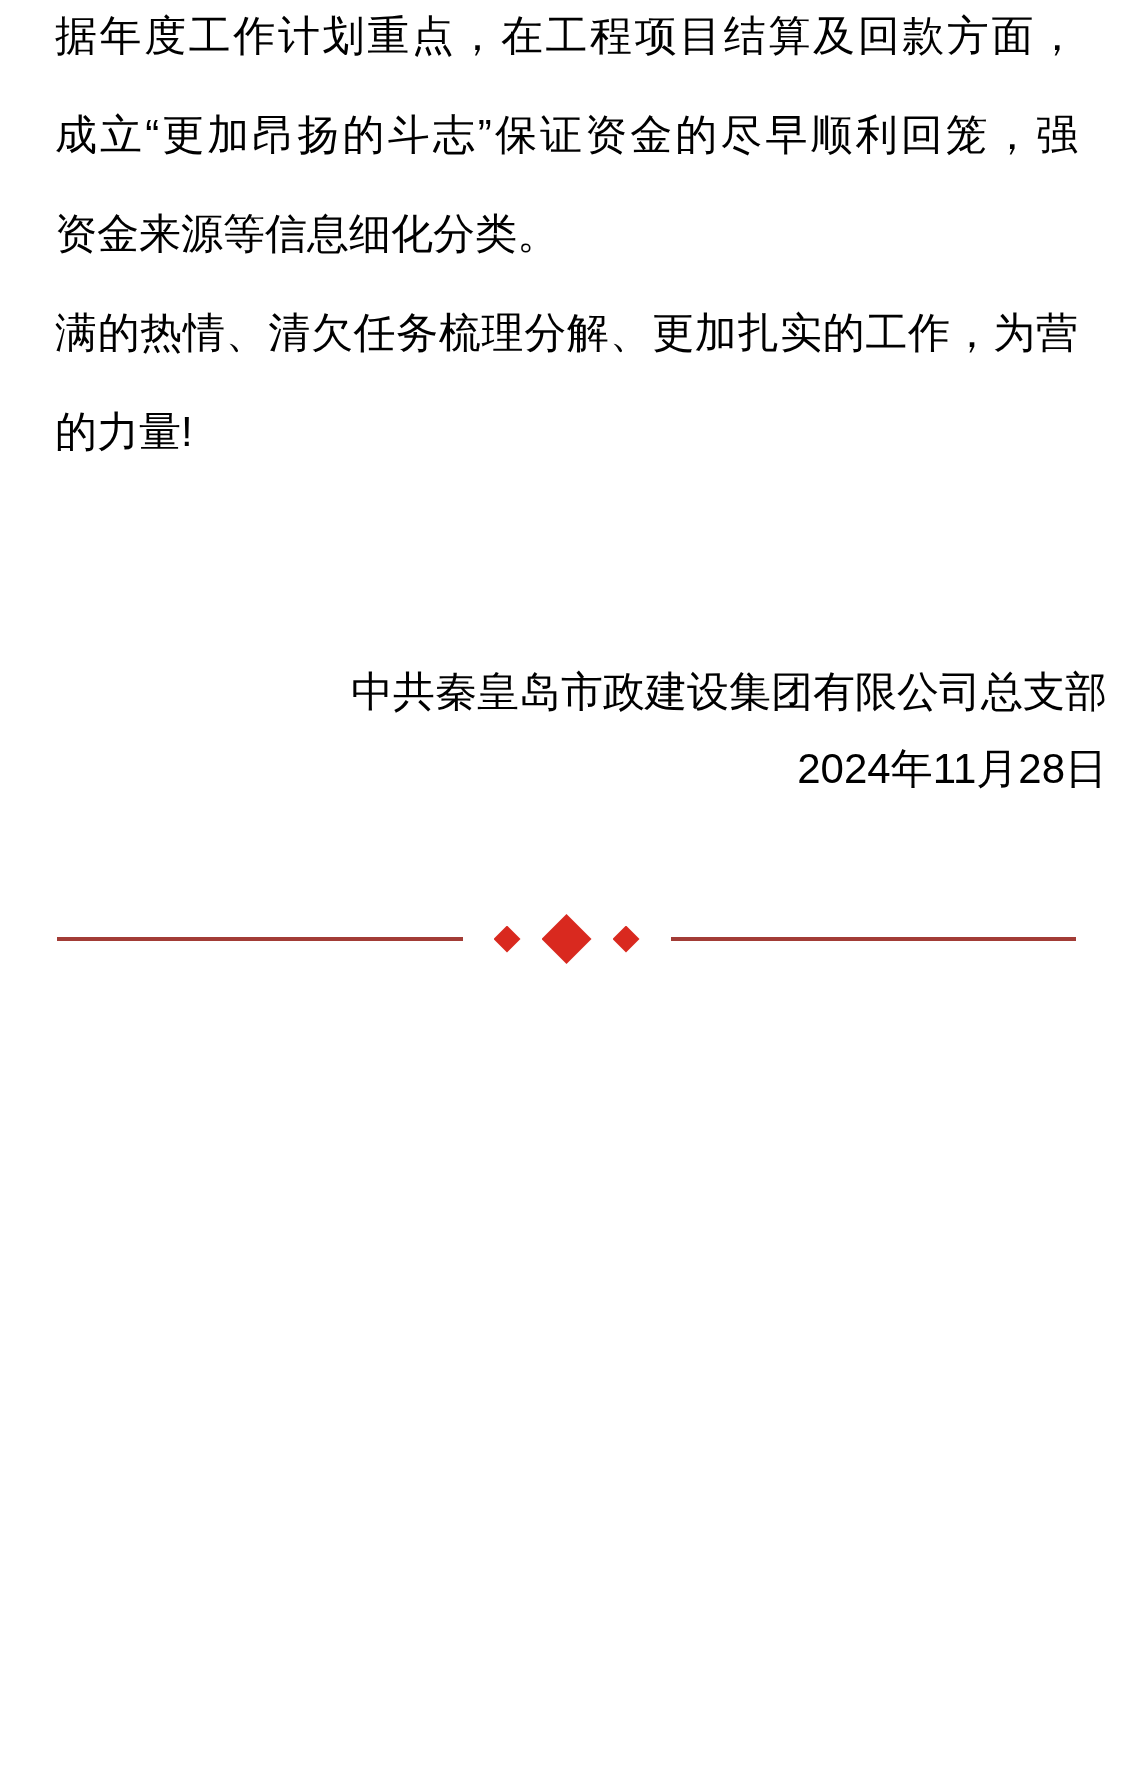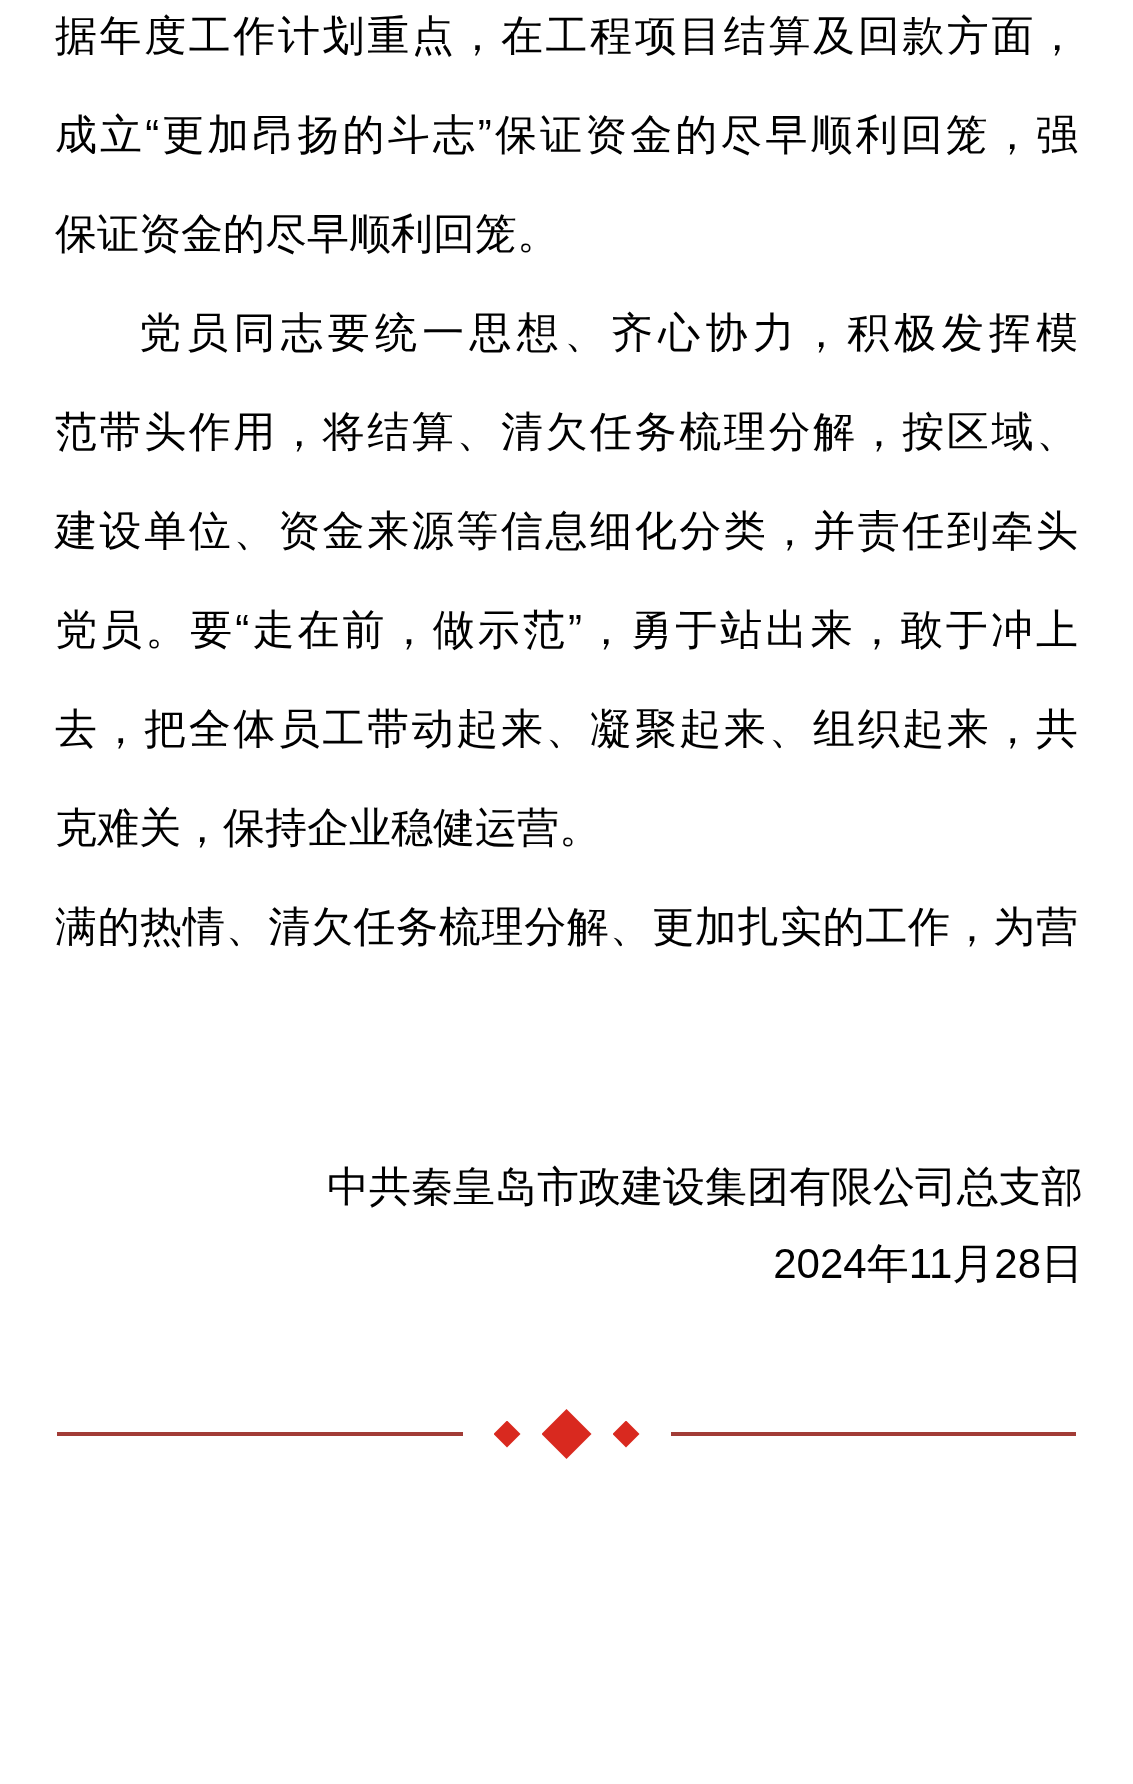--- a/index.html
+++ b/index.html
@@ -45,21 +45,21 @@
   }
   .line.final {
     text-align-last: left;
   }
   .line.indent {
     padding-left: 84px;
   }
   
   .signature {
     margin-top: 158px;
-    padding: 0 50px;
+    padding: 0 26px;
     text-align: right;
     font-size: 42px;
     line-height: 77px;
   }
   
   .divider {
     margin: 107px 57px 0 57px;
     height: 50px;
     display: flex;
     align-items: center;
@@ -90,32 +90,25 @@
 </style>
 </head>
 <body>
 
 <div class="page">
 
   <div class="article">
       <div class="paragraph">
         <div class="line">据年度工作计划重点，在工程项目结算及回款方面，</div>
         <div class="line">成立“更加昂扬的斗志”保证资金的尽早顺利回笼，强</div>
-        <div class="line final">保证资金的尽早顺利回笼。</div>
-      </div>
-      <div class="paragraph">
-        <div class="line indent">党员同志要统一思想、齐心协力，积极发挥模</div>
-        <div class="line">范带头作用，将结算、清欠任务梳理分解，按区域、</div>
-        <div class="line">建设单位、资金来源等信息细化分类，并责任到牵头</div>
-        <div class="line">党员。要“走在前，做示范”，勇于站出来，敢于冲上</div>
-        <div class="line">去，把全体员工带动起来、凝聚起来、组织起来，共</div>
-        <div class="line final">克难关，保持企业稳健运营。</div>
+        <div class="line final">资金来源等信息细化分类。</div>
       </div>
       <div class="paragraph">
         <div class="line">满的热情、清欠任务梳理分解、更加扎实的工作，为营</div>
+        <div class="line final">的力量!</div>
       </div>
     </div>
 
   <div class="signature">
     <div class="sig-line">中共秦皇岛市政建设集团有限公司总支部</div>
     <div class="sig-line">2024年11月28日</div>
   </div>
 
   <div class="divider">
     <div class="dline"></div>

